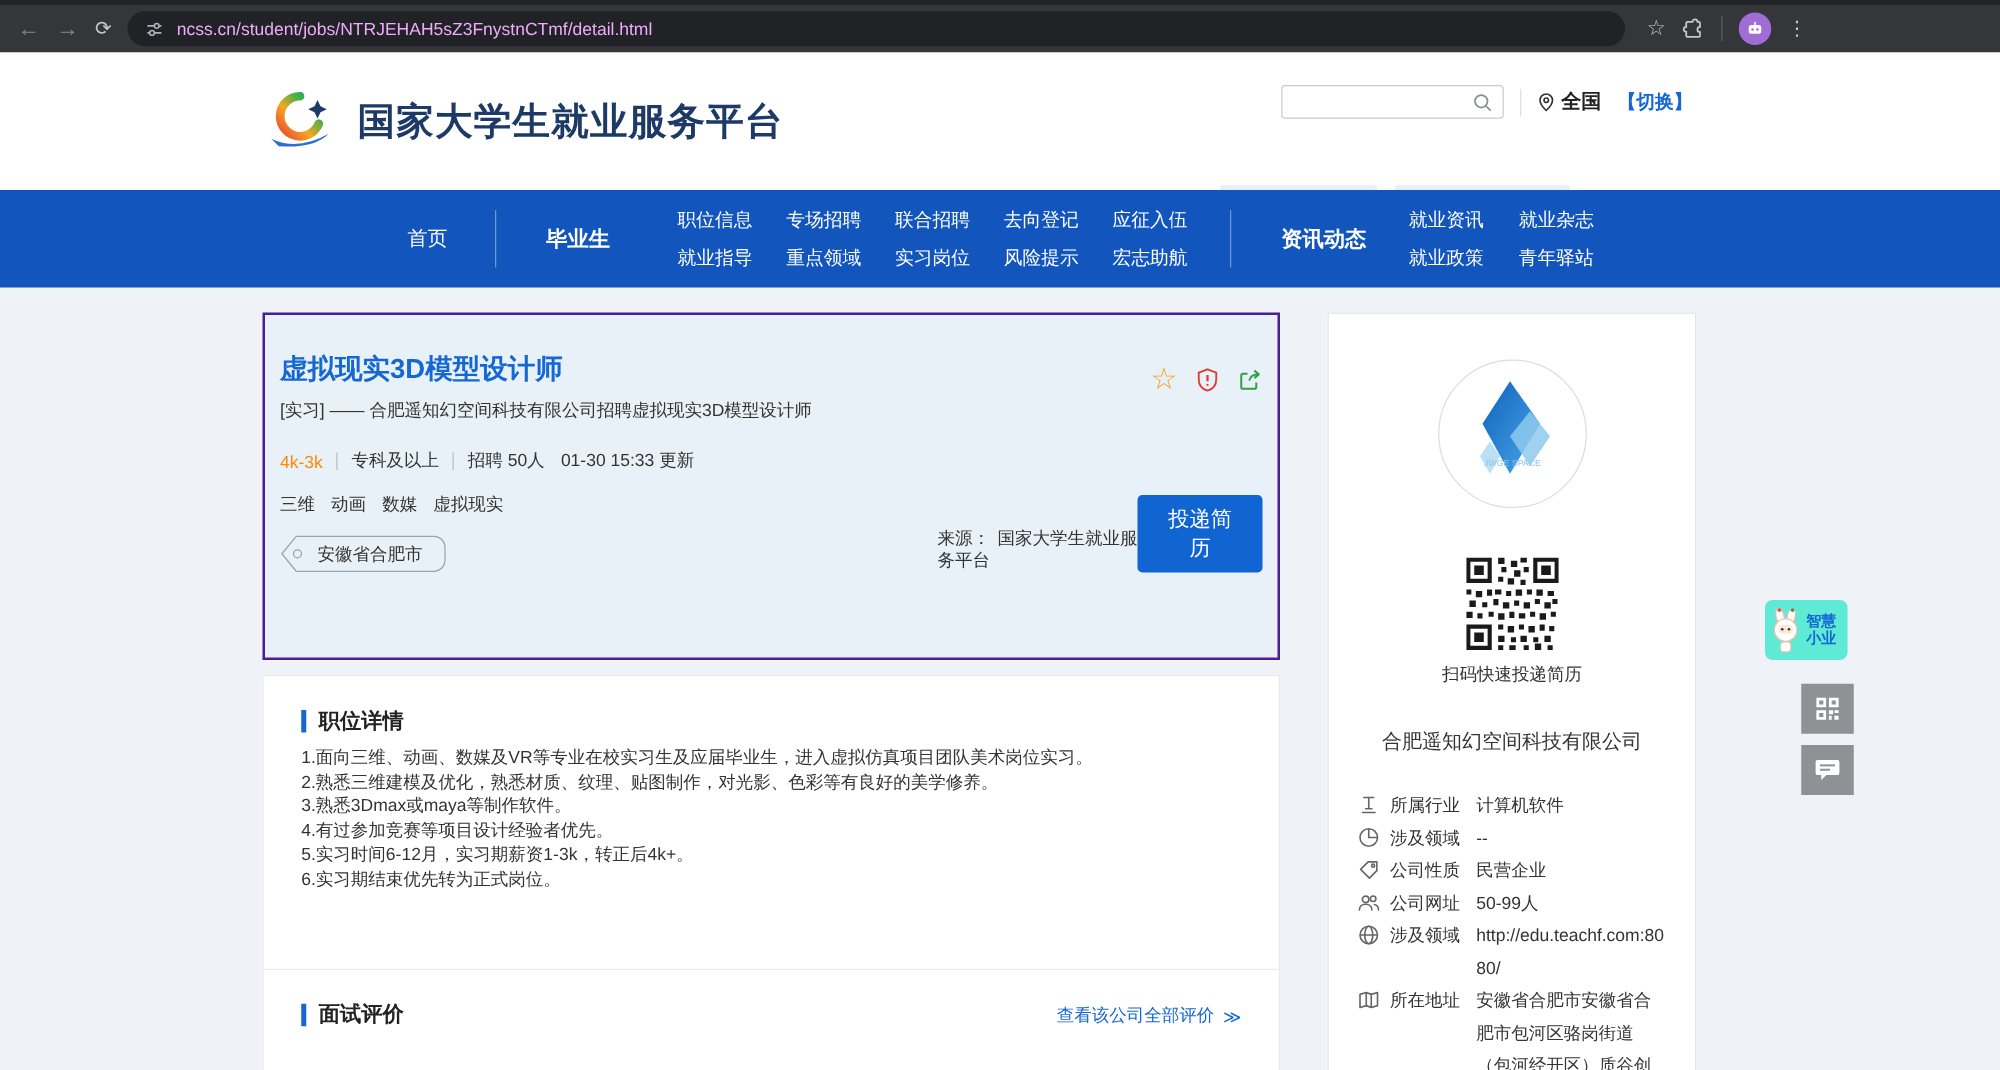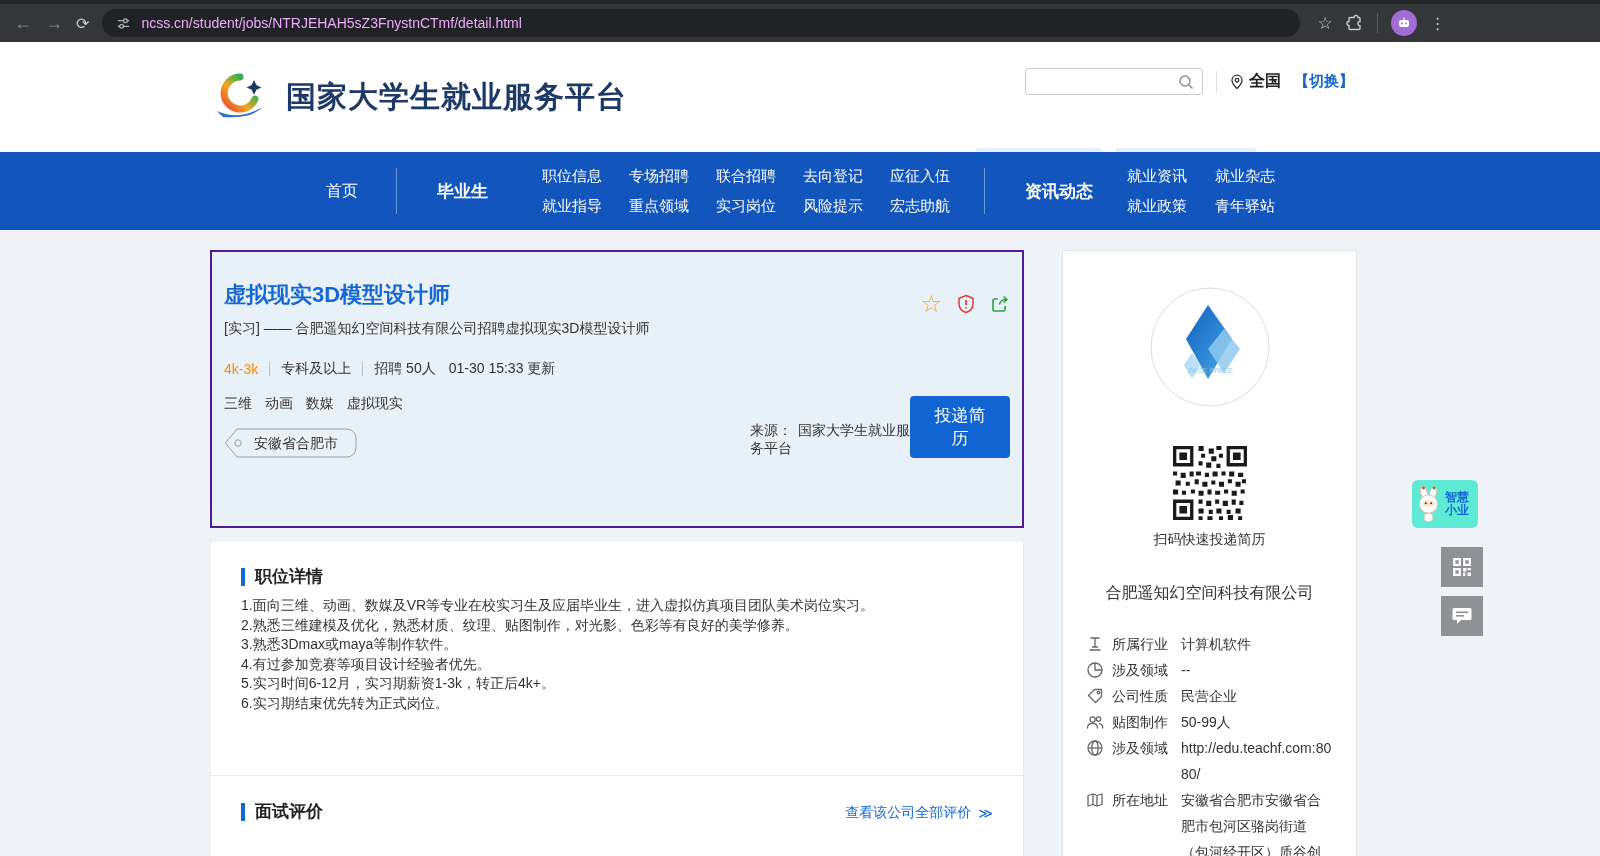--- a/index.html
+++ b/index.html
@@ -347,21 +347,21 @@
         <span class="f-label">公司性质</span>
         <span class="f-value">民营企业</span>
       </div>
       <div class="field">
         <svg class="f-icon" viewBox="0 0 18 18" fill="none" stroke="#666" stroke-width="1.3" stroke-linecap="round">
           <circle cx="6.5" cy="6.5" r="2.6"></circle>
             <path d="M1.5 15c0-3 2.3-4.6 5-4.6s5 1.6 5 4.6"></path>
           <circle cx="12.5" cy="6" r="2.2"></circle>
             <path d="M13.5 10.6c2 .4 3.3 2 3.3 4.4"></path>
         </svg>
-        <span class="f-label">贴图制作</span>
+        <span class="f-label">公司网址</span>
         <span class="f-value">50-99人</span>
       </div>
       <div class="field">
         <svg class="f-icon" viewBox="0 0 18 18" fill="none" stroke="#666" stroke-width="1.3">
           <circle cx="9" cy="9" r="7"></circle>
             <ellipse cx="9" cy="9" rx="3.2" ry="7"></ellipse>
             <path d="M2 9h14"></path>
         </svg>
         <span class="f-label">涉及领域</span>
         <span class="f-value">http://edu.teachf.com:8080/</span>

